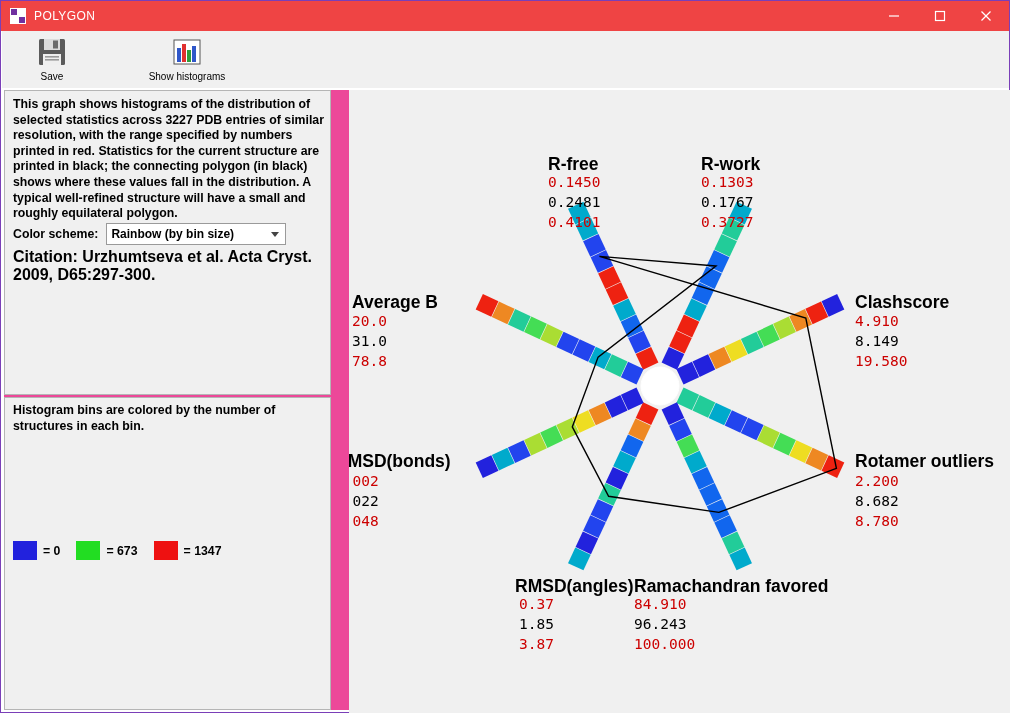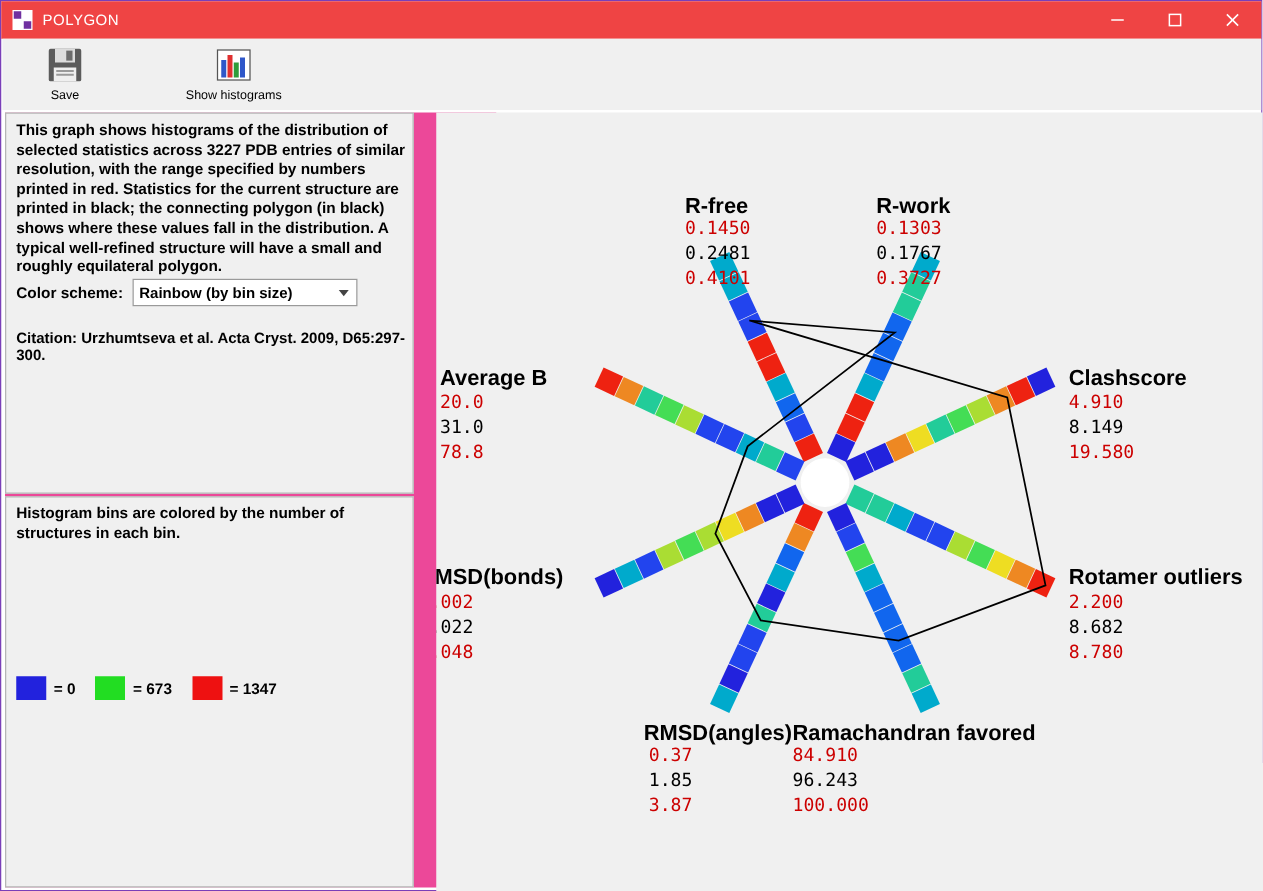--- a/index.html
+++ b/index.html
@@ -105,22 +105,22 @@
     display: flex; align-items: center;
   }
   #scheme-select .caret {
     position: absolute; right: 6px; top: 8px;
     width: 0; height: 0;
     border-left: 4px solid transparent;
     border-right: 4px solid transparent;
     border-top: 5px solid #444;
   }
   #citation {
-    position: absolute; left: 8px; top: 172px; width: 314px;
-    font-size: 12px; color: #000;
+    position: absolute; left: 8px; top: 157px; width: 314px;
+    font-size: 16px; color: #000;
   }
 
   #legend-text {
     position: absolute; left: 8px; top: 5px; width: 312px;
     font-size: 12.3px; color: #000; line-height: 15.6px;
   }
   #legend-swatches {
     position: absolute; left: 8px; top: 143px;
     display: flex; align-items: center;
   }

